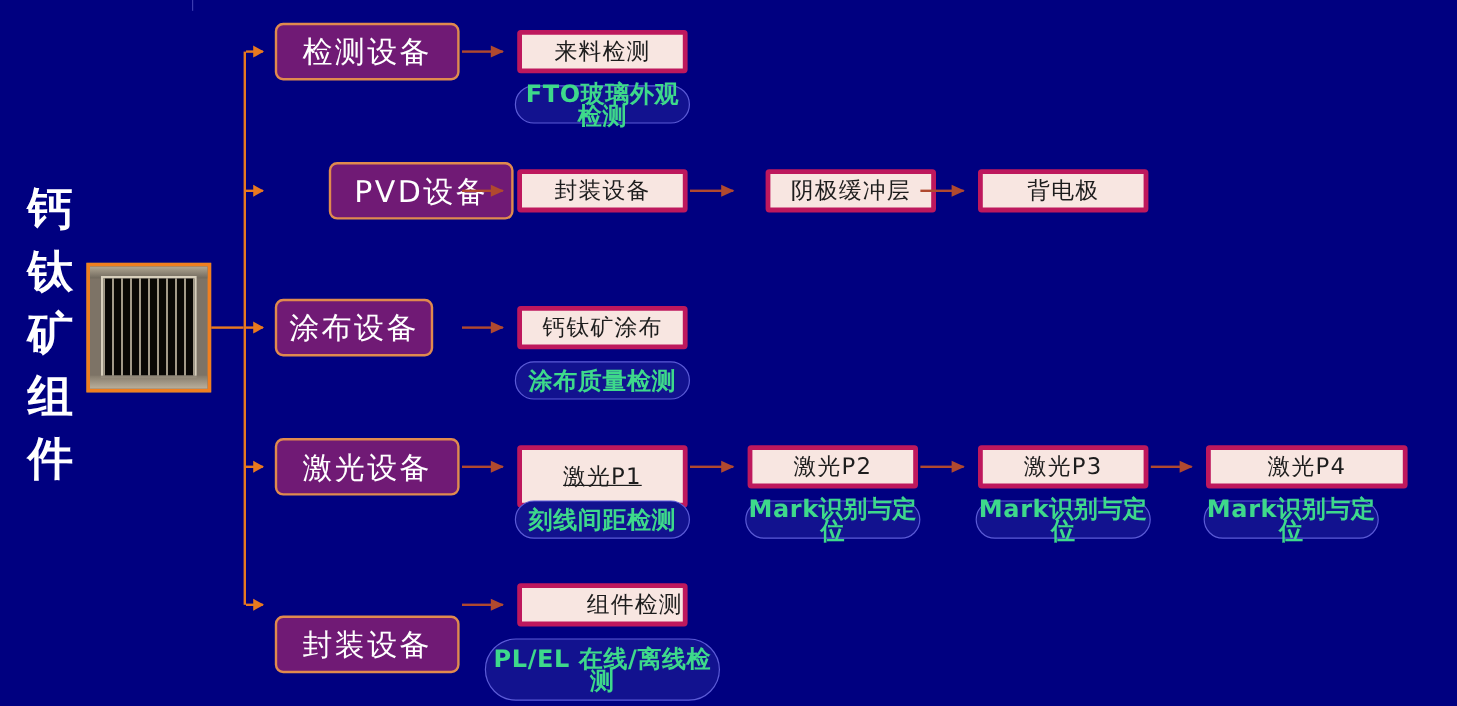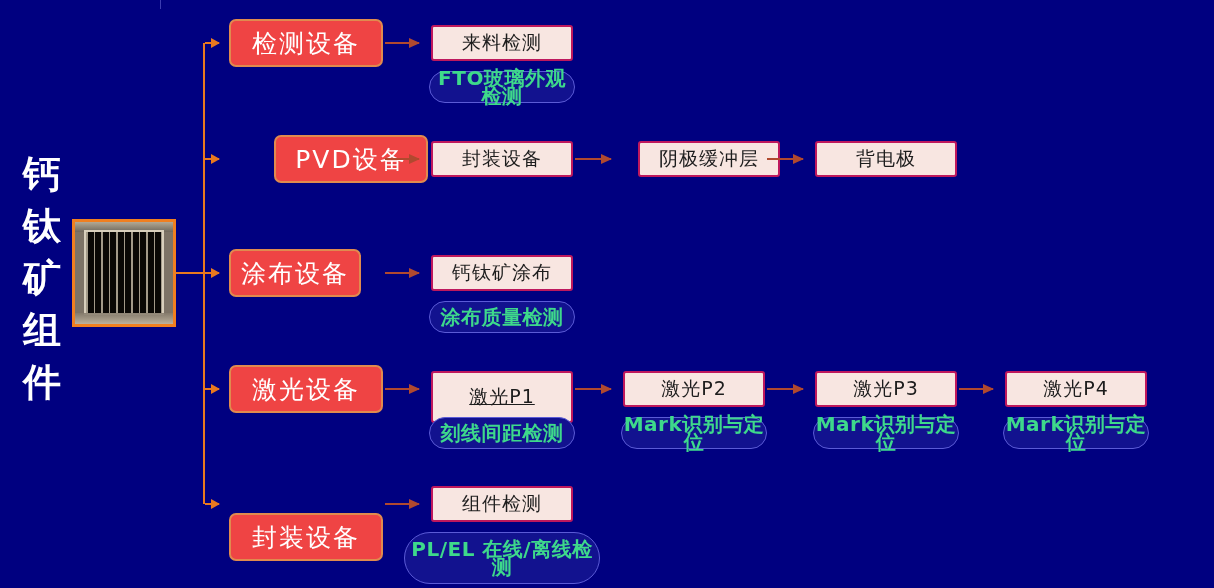--- a/index.html
+++ b/index.html
@@ -110,38 +110,38 @@
     top: -4px;
     width: 0; height: 0;
     border-left: 11px solid #B0492F;
     border-top: 5px solid transparent;
     border-bottom: 5px solid transparent;
   }
 
   
   .eq {
     position: absolute;
-    background: #ef4444;
+    background: #701a75;
     border: 2px solid #E08A4E;
     border-radius: 7px;
     box-sizing: border-box;
     color: #ffffff;
     font-size: 25px;
     font-weight: 500;
     letter-spacing: 2px;
     display: flex;
     align-items: center;
     justify-content: center;
   }
 
   
   .pb {
     position: absolute;
     background: #F8E6E1;
-    border: 2px solid #be185d;
+    border: 4px solid #be185d;
     border-radius: 3px;
     box-sizing: border-box;
     color: #1d1d1d;
     font-size: 19px;
     letter-spacing: 1px;
     display: flex;
     align-items: center;
     justify-content: center;
   }
 
@@ -240,41 +240,41 @@
       </div>
       <div class="sarrow" style="left: 575px; top: 388px; width: 36px;"></div>
       <div class="pb" style="left: 623px; top: 371px; width: 142px; height: 36px;">
         <span>激光P2</span>
       </div>
       <div class="sarrow" style="left: 767px; top: 388px; width: 36px;"></div>
       <div class="pb" style="left: 815px; top: 371px; width: 142px; height: 36px;">
         <span>激光P3</span>
       </div>
       <div class="sarrow" style="left: 959px; top: 388px; width: 34px;"></div>
-      <div class="pb" style="left: 1005px; top: 371px; width: 142px; height: 36px;">
+      <div class="pb" style="left: 1005px; top: 371px; width: 168px; height: 36px;">
         <span>激光P4</span>
       </div>
       <div class="pill" style="left: 429px; top: 417px; width: 146px; height: 32px;">
         <span>刻线间距检测</span>
       </div>
       <div class="pill" style="left: 621px; top: 417px; width: 146px; height: 32px;">
         <span>Mark识别与定位</span>
       </div>
       <div class="pill" style="left: 813px; top: 417px; width: 146px; height: 32px;">
         <span>Mark识别与定位</span>
       </div>
       <div class="pill" style="left: 1003px; top: 417px; width: 146px; height: 32px;">
         <span>Mark识别与定位</span>
       </div>
       <div class="branch" style="left: 205px; top: 503px; width: 14px;"></div>
       <div class="eq" style="left: 229px; top: 480px; width: 154px; height: 48px; margin-top: 33px;">
         <span>封装设备</span>
       </div>
       <div class="sarrow" style="left: 385px; top: 503px; width: 34px;"></div>
-      <div class="pb" style="left: 431px; top: 486px; width: 142px; height: 36px;">
+      <div class="pb" style="left: 431px; top: 486px; width: 142px; height: 36px; justify-content: flex-end;">
         <span>组件检测</span>
       </div>
       <div class="pill two" style="left: 404px; top: 532px; width: 196px; height: 52px;">
         <span>PL/EL 在线/离线检测</span>
       </div>
     </div>
 
   <div class="tick" style="left:160px; top:0px; width:1px; height:9px;"></div>
 
 </div>

